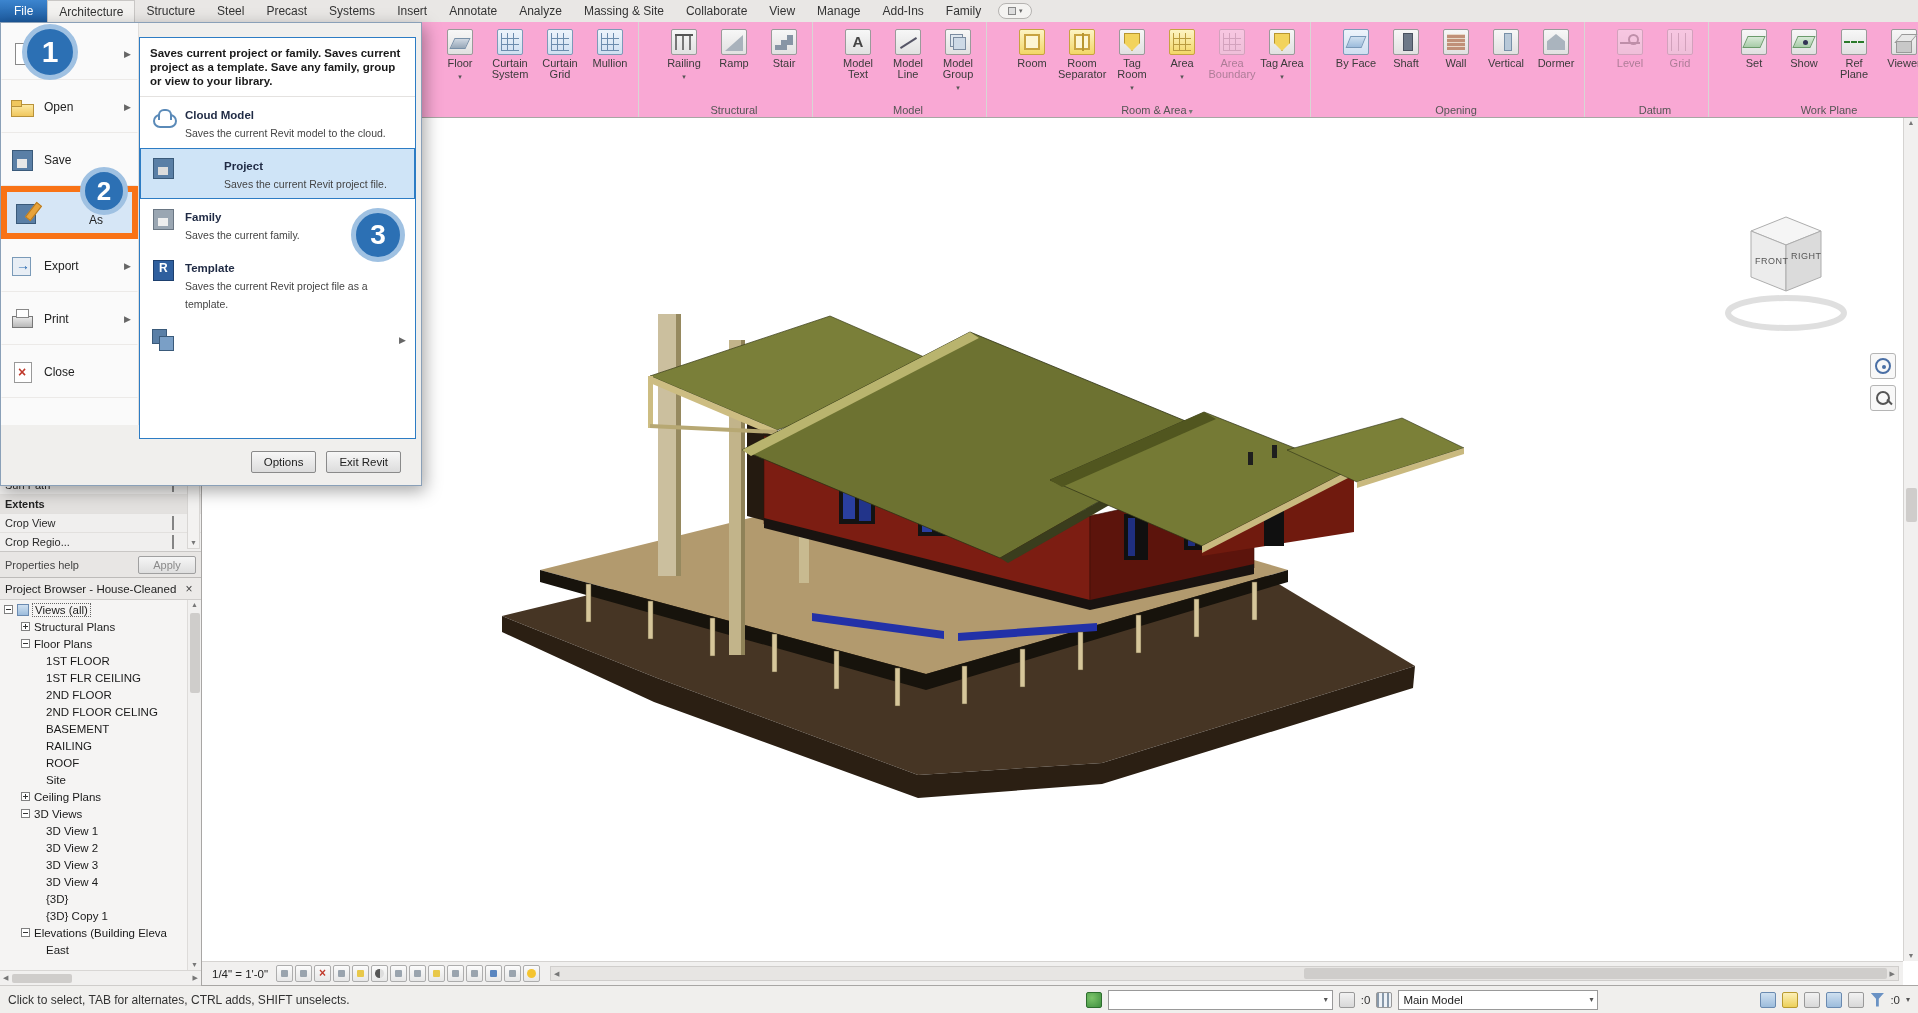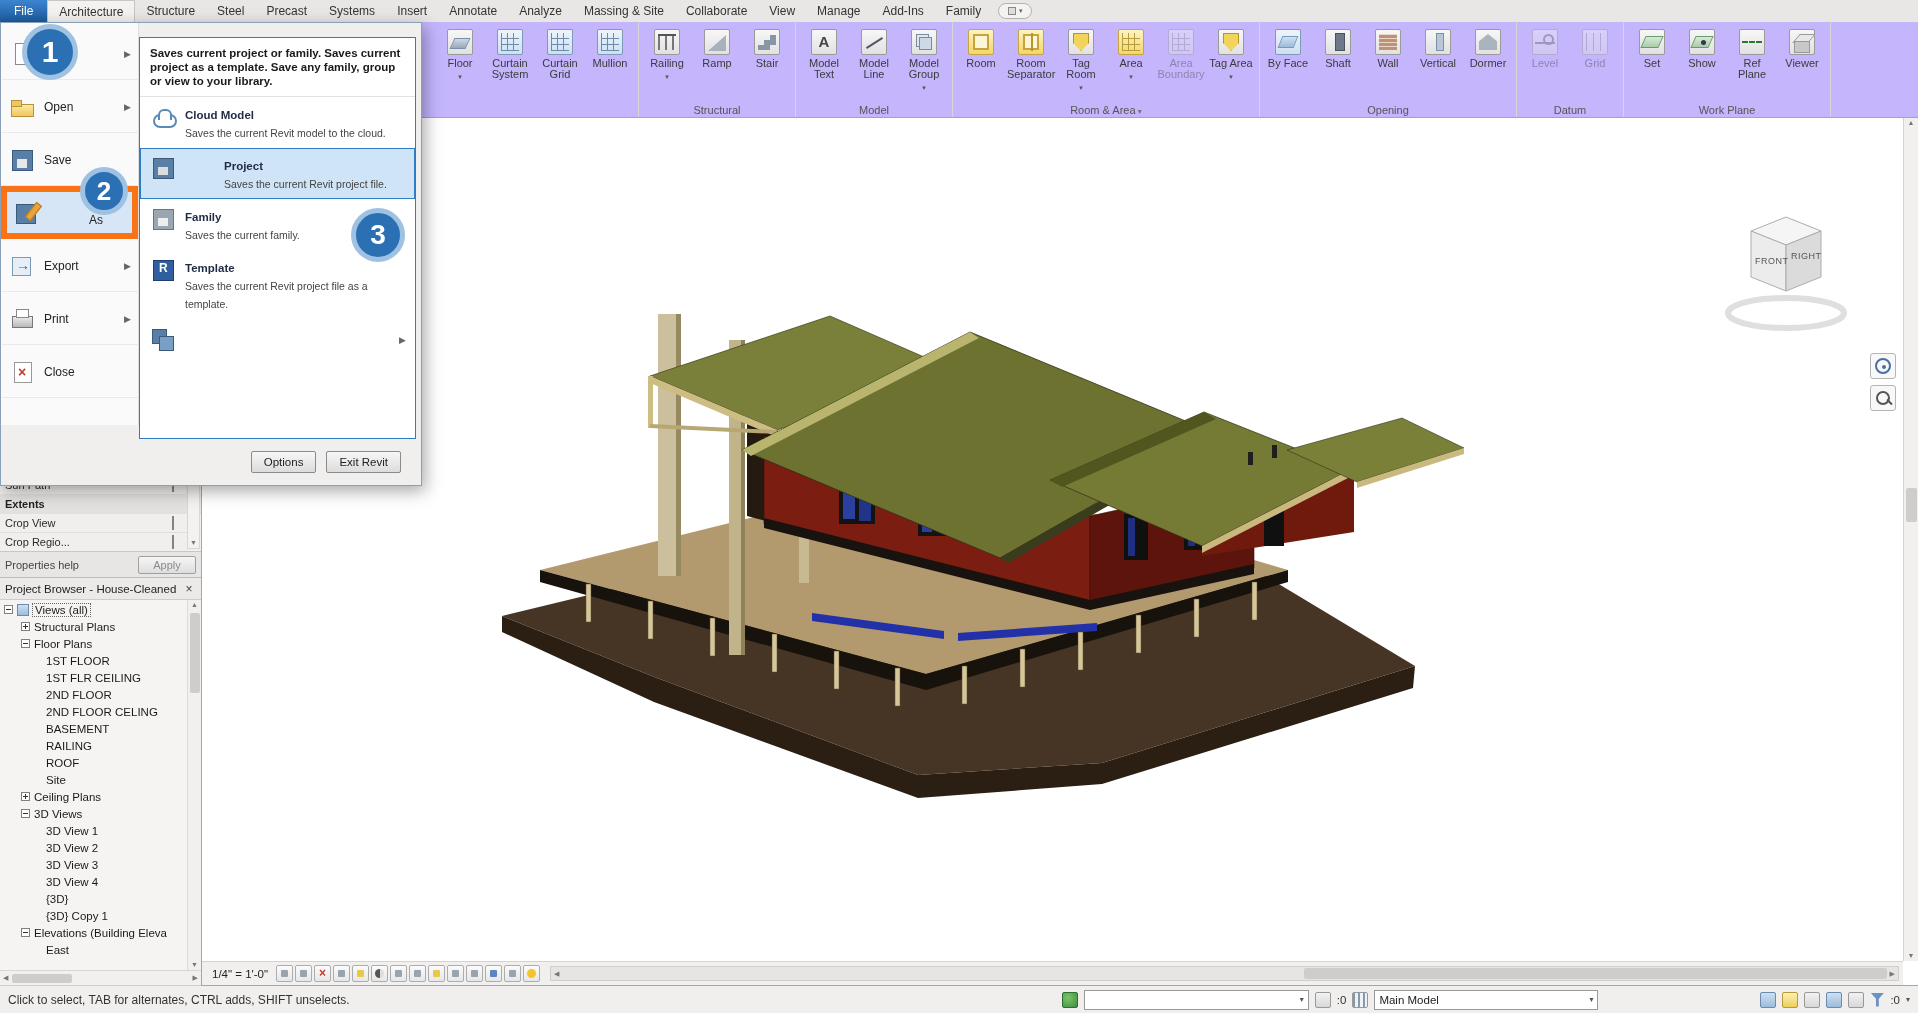--- a/index.html
+++ b/index.html
@@ -9,21 +9,21 @@
   
   .tabbar { height:22px; background:#e9e7e5; display:flex; align-items:stretch; font-size:12px; color:#333; }
   .tab { padding:0 11px; display:flex; align-items:center; cursor:default; }
   .tab.t-file { background:linear-gradient(#3c85cf,#1c5a9e); color:#fff; padding:0 14px; }
   .tab.t-active { background:#f3f2f0; border:1px solid #c9c7c5; border-bottom:none; }
   .tool-pill { margin-left:6px; align-self:center; width:34px; height:16px; border:1px solid #b5b3b1; border-radius:8px; background:#f4f3f1; display:flex; align-items:center; justify-content:center; gap:3px; }
   .tool-pill i { width:8px; height:8px; border:1px solid #888; background:#ddd; display:block; }
   .tool-pill::after { content:"▾"; font-size:7px; color:#666; }
 
   
-  .ribbon { height:96px; background:#c4b5fd; border-bottom:1px solid #c6c4c2; display:flex; padding-left:432px; }
+  .ribbon { height:96px; background:#f9a8d4; border-bottom:1px solid #c6c4c2; display:flex; padding-left:432px;gap:17px; }
   .rgroup { position:relative; display:flex; align-items:flex-start; padding:3px 3px 16px 3px; border-right:1px solid #d8d6d4; }
   .rgroup-label { position:absolute; left:0; right:0; bottom:1px; text-align:center; font-size:11px; color:#555; white-space:nowrap; }
   .rgroup.pl-dd .rgroup-label::after { content:" ▾"; font-size:8px; color:#777; }
   .rbtn { width:50px; display:flex; flex-direction:column; align-items:center; padding-top:4px; gap:3px; cursor:default; border-radius:2px; }
   .rbtn.dis { opacity:.4; filter:grayscale(1); }
   .rlabel { font-size:11px; line-height:11px; text-align:center; color:#3b3b3b; max-width:48px; }
   .rbtn.dd .rlabel::after { content:"\A▾"; white-space:pre; font-size:7px; color:#555; }
 
   .ic { width:26px; height:26px; position:relative; background:linear-gradient(#f7f7f7,#e1e1e1); border:1px solid #9a9a9a; border-radius:2px; flex:none; }
   .ic.b { background:linear-gradient(#eef4fb,#cfdff1); border-color:#7d9ab8; }
@@ -117,21 +117,21 @@
   .hsb { flex:1; height:15px; margin-left:8px; background:#e7e5e3; border:1px solid #d0cecc; display:flex; align-items:center; }
   .hsb .track { flex:1; position:relative; height:100%; }
   .hsb .thumb { position:absolute; right:0; top:1px; bottom:1px; width:44%; background:#cfcdcb; border-radius:2px; }
 
   
   .statusbar { height:28px; background:#f0efed; border-top:1px solid #cfcdcb; display:flex; align-items:center; padding:0 8px; gap:6px; font-size:12px; color:#333; }
   .sb-hint { margin-right:auto; }
   .fakeselect { height:20px; border:1px solid #999; background:#fff; display:flex; align-items:center; padding:0 4px; font-size:11.5px; color:#222; }
   .fakeselect::after { content:"▾"; margin-left:auto; font-size:8px; color:#555; padding-left:6px; }
   .ws-select { width:225px; }
-  .do-select { width:224px; }
+  .do-select { width:200px; }
   .st-ic { width:16px; height:16px; border:1px solid #999; border-radius:2px; background:linear-gradient(#f2f2f2,#d8d8d8); position:relative; flex:none; }
   .st-ic.green { background:radial-gradient(circle at 35% 35%,#7cc46a,#3f8f3f); border-color:#2e6e2e; }
   .st-ic.gridy { background:repeating-linear-gradient(90deg,#8899aa 0 2px,#eef2f6 2px 5px); }
   .st-ic.blue { background:linear-gradient(#cfe0f0,#9cbcdc); border-color:#6a8ab0; }
   .st-ic.yel { background:linear-gradient(#fdf0b8,#ecd05a); border-color:#b89a30; }
   .st-count { font-size:11.5px; color:#333; }
   .filter-ic { width:14px; height:14px; background:#6a92c4; clip-path:polygon(0 0,100% 0,60% 45%,60% 100%,40% 100%,40% 45%); flex:none; }
   .st-gap { width:150px; }
   .st-chev { font-size:8px; color:#555; }
 

